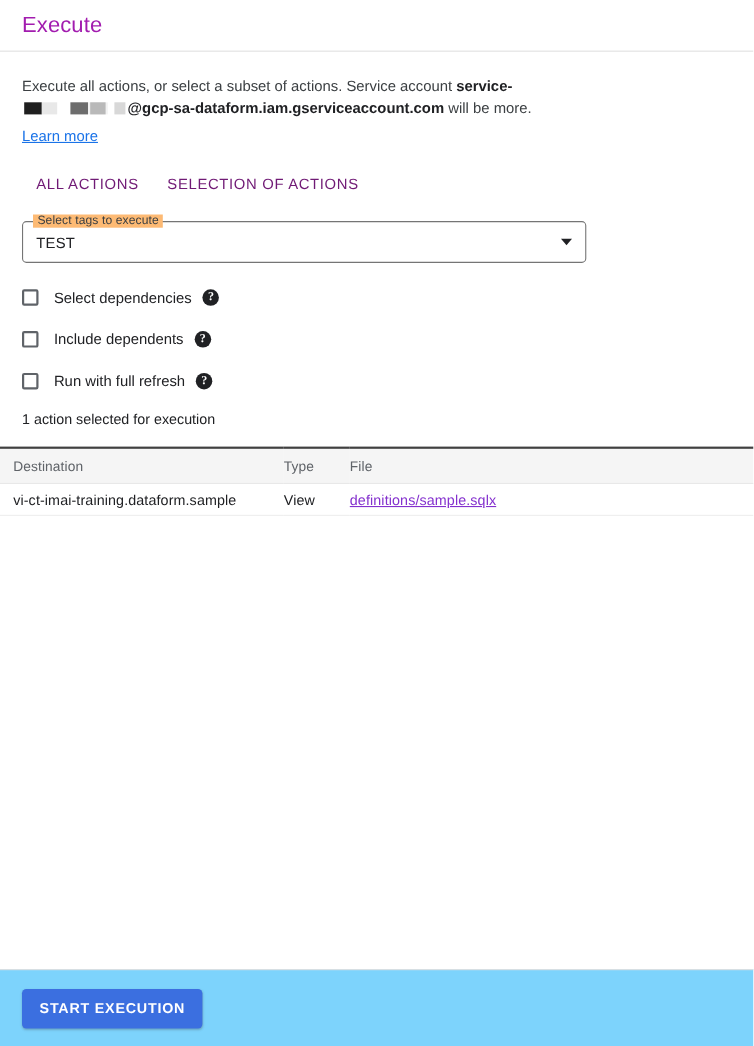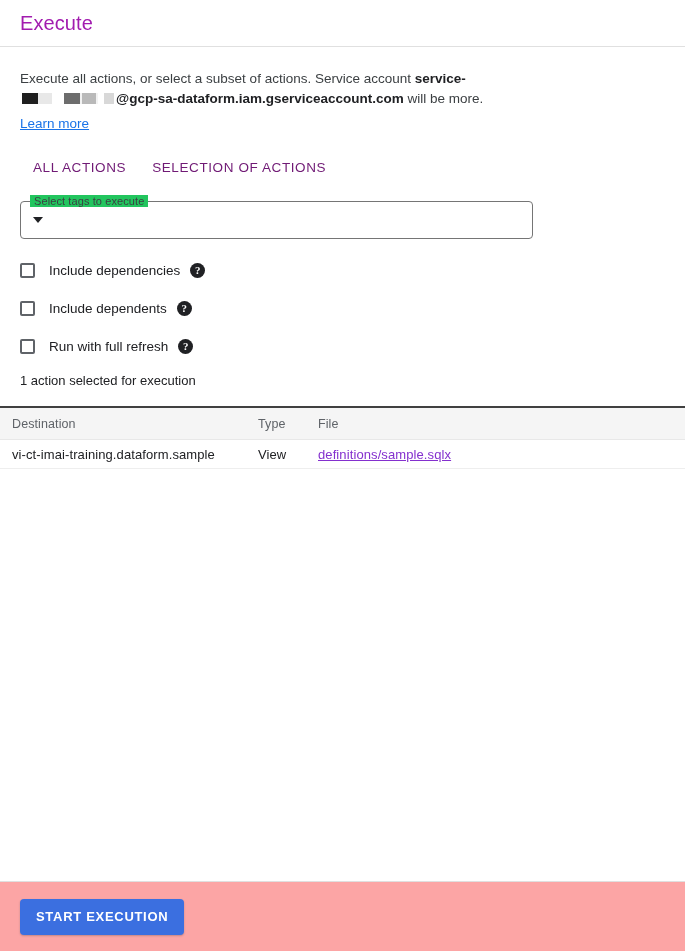--- a/index.html
+++ b/index.html
@@ -113,21 +113,21 @@
     padding: 0 12px;
     box-sizing: border-box;
     cursor: pointer;
     background: #fff;
     position: relative;
   }
   .select-legend {
     position: absolute;
     top: -7px;
     left: 9px;
-    background: #22c55e;
+    background: #fdba74;
     padding: 0 4px;
     font-size: 11px;
     color: #3c4043;
     line-height: 12px;
     letter-spacing: 0.1px;
   }
   .select-value {
     font-size: 13.5px;
     color: #202124;
     flex: 1;
@@ -236,21 +236,21 @@
     position: absolute;
     left: 0;
     bottom: 0;
     width: 100%;
     height: 70px;
     border-top: 1px solid #e0e0e0;
     display: flex;
     align-items: center;
     padding-left: 20px;
     box-sizing: border-box;
-    background: #fca5a5;
+    background: #7dd3fc;
   }
   .btn-primary {
     background: #3b6fe0;
     color: #ffffff;
     border: none;
     border-radius: 4px;
     height: 36px;
     padding: 0 16px;
     font-size: 13px;
     font-weight: 700;
@@ -285,28 +285,29 @@
 </div>
 
 <div class="tabs">
   <div class="tab">ALL ACTIONS</div>
   <div class="tab">SELECTION OF ACTIONS</div>
 </div>
 
 <div class="select-wrap">
   <div class="select-box">
     <span class="select-legend">Select tags to execute</span>
+    <span class="select-value">TEST</span>
     <span class="select-arrow"></span>
   </div>
 </div>
 
 <div class="checks">
   <div class="check-row">
     <span class="checkbox"></span>
-    <span class="check-label">Include dependencies</span>
+    <span class="check-label">Select dependencies</span>
     <span class="help-icon">?</span>
   </div>
   <div class="check-row">
     <span class="checkbox"></span>
     <span class="check-label">Include dependents</span>
     <span class="help-icon">?</span>
   </div>
   <div class="check-row">
     <span class="checkbox"></span>
     <span class="check-label">Run with full refresh</span>

